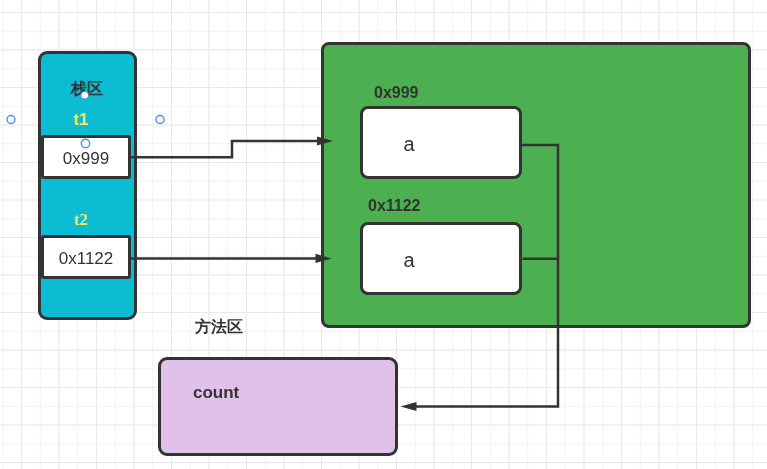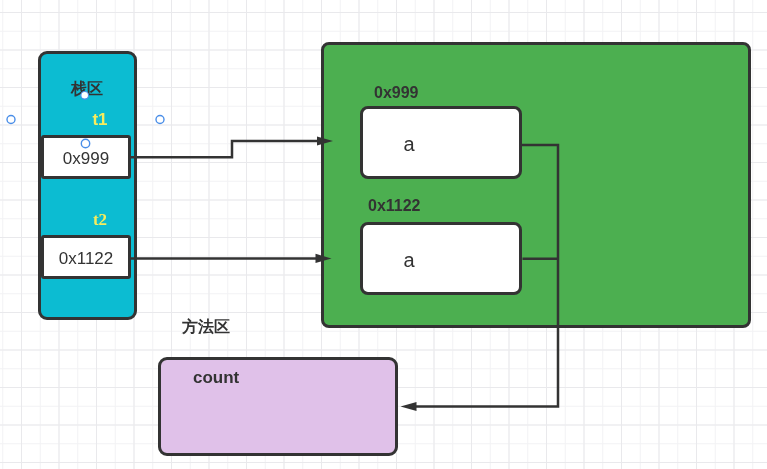--- a/index.html
+++ b/index.html
@@ -18,21 +18,21 @@
     background-size: 37.5px 100%, 100% 37.5px, 18.75px 100%, 100% 18.75px;
     background-position: 21px 0, 0 12px, 2.25px 0, 0 12px;
   }
   .shape { position: absolute; box-sizing: border-box; border: 3px solid #333333; }
   .lbl { position: absolute; color: #333333; white-space: nowrap; }
 
   #stack-region { left: 38px; top: 51px; width: 99px; height: 269px;
     background: #0cbcd2; border-radius: 9px; }
   #stack-label { left: 38px; top: 80px; width: 98px; text-align: center;
     font-size: 16px; font-weight: 600; line-height: 17px; }
-  .thread-label { left: 42px; width: 116px; text-align: center;
+  .thread-label { left: 23px; width: 116px; text-align: center;
     font-size: 17px; font-weight: bold; color: #f7ec5d; line-height: 15px; }
   #t1-label { top: 112px; }
   #t2-label { top: 212px; font-family: Liberation Serif, serif; }
   .var-box { left: 41px; width: 90px; height: 44px; background: #ffffff;
     border-radius: 3px; display: flex; align-items: center; justify-content: center;
     padding-top: 4px;
     font-size: 17px; color: #333333; }
   #var-box-t1 { top: 135px; }
   #var-box-t2 { top: 235px; }
 
@@ -45,25 +45,25 @@
   #heap-caption-2 { left: 368px; top: 198px; }
   .heap-box { left: 360px; width: 162px; height: 73px; background: #ffffff;
     border-radius: 8px; }
   #heap-box-1 { top: 106px; }
   #heap-box-2 { top: 222px; }
   .field-label { left: 363px; width: 92px; text-align: center; font-size: 20px;
     line-height: 20px; color: #333333; }
   #field-label-1 { top: 134px; }
   #field-label-2 { top: 250px; }
 
-  #method-label { left: 182px; top: 319px; font-size: 16px; font-weight: 600;
+  #method-label { left: 195px; top: 319px; font-size: 16px; font-weight: 600;
     line-height: 16px; }
   #count-box { left: 158px; top: 357px; width: 240px; height: 99px;
     background: #e0c1e9; border-radius: 9px; }
-  #count-label { left: 193px; top: 369px; font-size: 17px; font-weight: bold;
+  #count-label { left: 193px; top: 384px; font-size: 17px; font-weight: bold;
     line-height: 17px; }
 
   #edges { position: absolute; left: 0; top: 0; width: 767px; height: 469px; }
 </style>
 </head>
 <body>
 
 <div id="canvas">
 
   <div class="shape" id="stack-region"></div>

